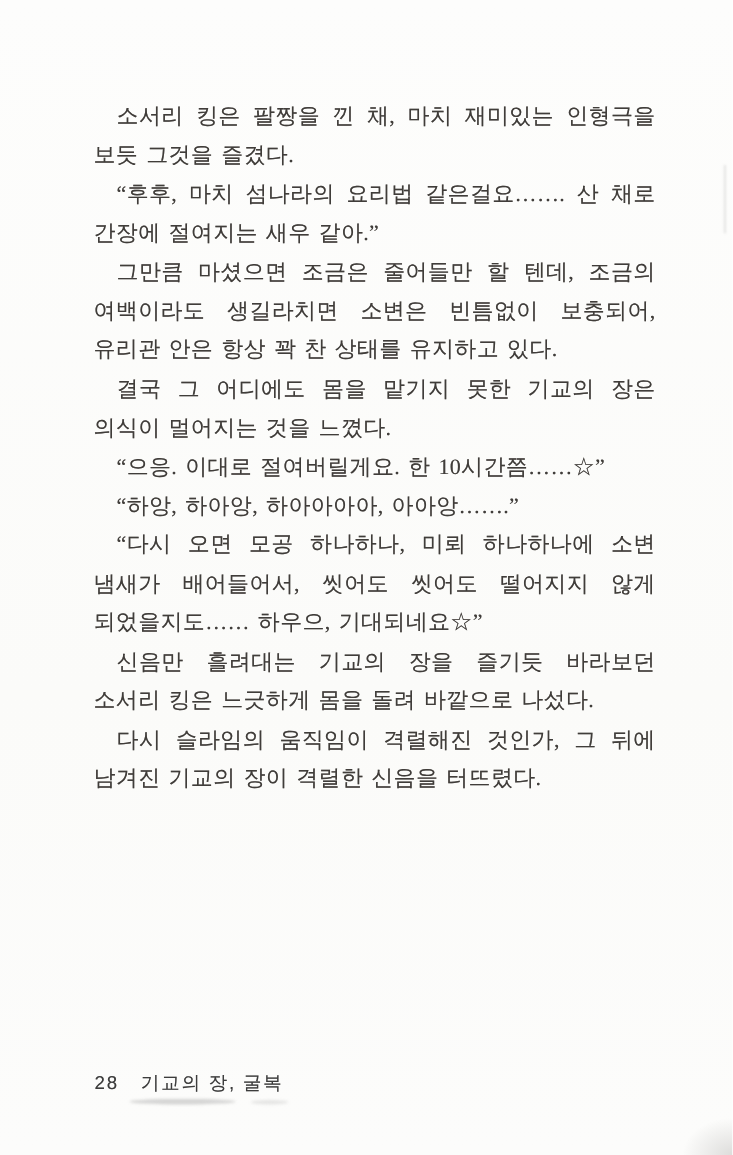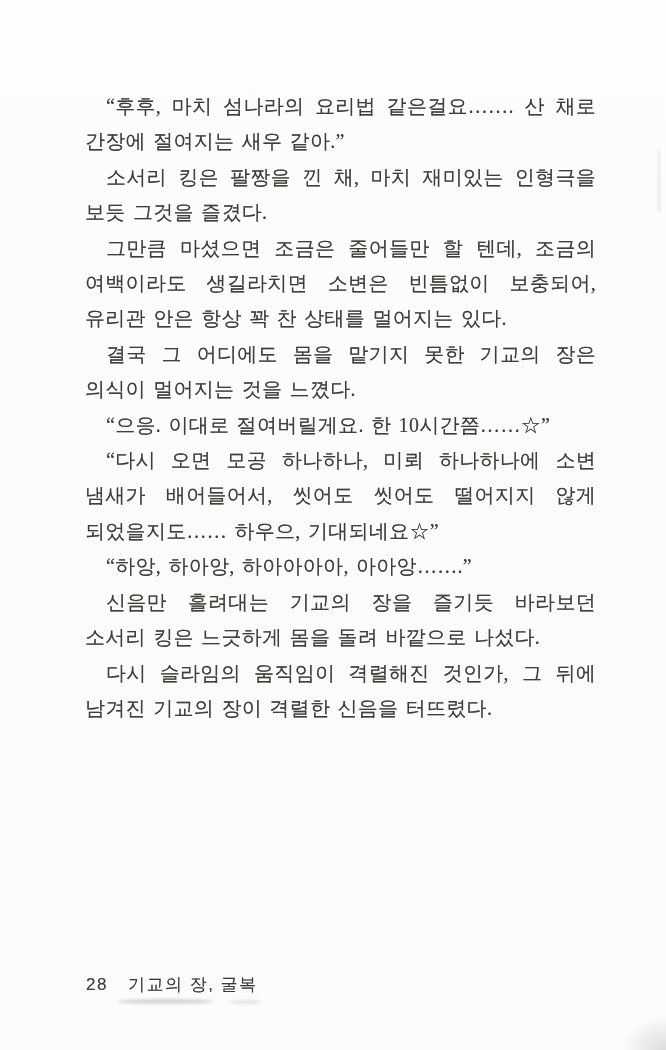--- a/index.html
+++ b/index.html
@@ -90,27 +90,27 @@
     background: rgba(150, 150, 150, 0.22);
     filter: blur(1px);
   }
 </style>
 </head>
 <body>
 
 <div class="page">
 
   <div class="text-block">
+    <p>소서리 킹은 팔짱을 낀 채, 마치 재미있는 인형극을 보듯 그것을 즐겼다.</p>
     <p>“후후, 마치 섬나라의 요리법 같은걸요……. 산 채로 간장에 절여지는 새우 같아.”</p>
-    <p>소서리 킹은 팔짱을 낀 채, 마치 재미있는 인형극을 보듯 그것을 즐겼다.</p>
-    <p>그만큼 마셨으면 조금은 줄어들만 할 텐데, 조금의 여백이라도 생길라치면 소변은 빈틈없이 보충되어, 유리관 안은 항상 꽉 찬 상태를 멀어지는 있다.</p>
+    <p>그만큼 마셨으면 조금은 줄어들만 할 텐데, 조금의 여백이라도 생길라치면 소변은 빈틈없이 보충되어, 유리관 안은 항상 꽉 찬 상태를 유지하고 있다.</p>
     <p>결국 그 어디에도 몸을 맡기지 못한 기교의 장은 의식이 멀어지는 것을 느꼈다.</p>
     <p>“으응. 이대로 절여버릴게요. 한 10시간쯤……☆”</p>
+    <p>“하앙, 하아앙, 하아아아아, 아아앙…….”</p>
     <p>“다시 오면 모공 하나하나, 미뢰 하나하나에 소변 냄새가 배어들어서, 씻어도 씻어도 떨어지지 않게 되었을지도…… 하우으, 기대되네요☆”</p>
-    <p>“하앙, 하아앙, 하아아아아, 아아앙…….”</p>
     <p>신음만 흘려대는 기교의 장을 즐기듯 바라보던 소서리 킹은 느긋하게 몸을 돌려 바깥으로 나섰다.</p>
     <p>다시 슬라임의 움직임이 격렬해진 것인가, 그 뒤에 남겨진 기교의 장이 격렬한 신음을 터뜨렸다.</p>
   </div>
 
   <div class="footer">
     <span class="page-number">28</span><span>기교의 장, 굴복</span>
   </div>
 
   <div class="scan-smudge"></div>
   <div class="scan-smudge-2"></div>

